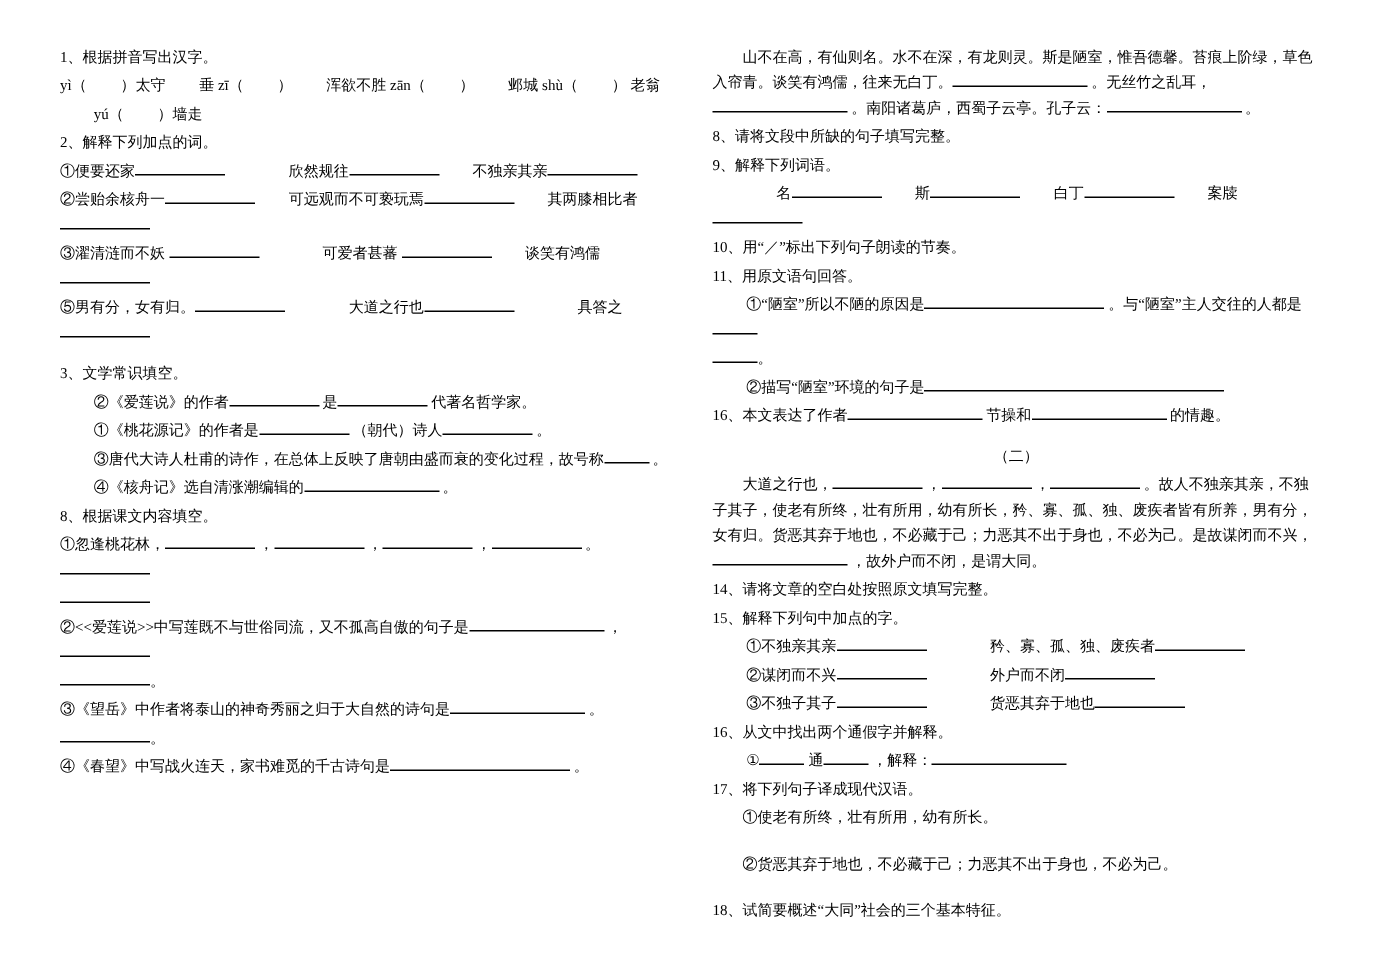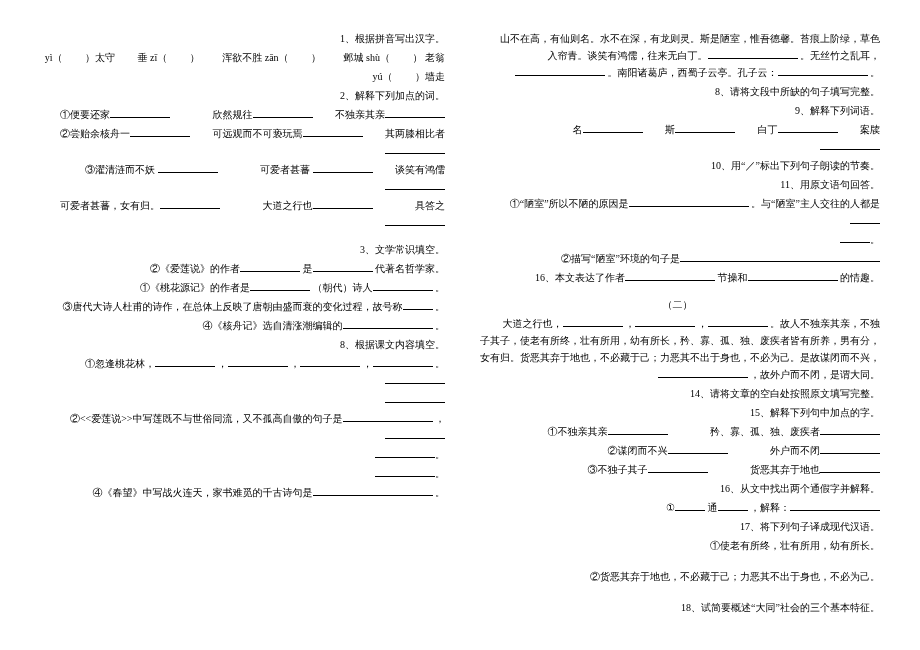--- a/index.html
+++ b/index.html
@@ -13,21 +13,21 @@
     line-height: 1.7;
     color: #000;
     background: #fff;
     display: flex;
     gap: 30px;
   }
   .col {
     flex: 1;
     min-width: 0;
   }
-  .line { margin-bottom: 2px; text-align: right; }
+  .line { margin-bottom: 2px; }
   .blank {
     display: inline-block;
     border-bottom: 1px solid #000;
     min-width: 50px;
     height: 10px;
     vertical-align: baseline;
   }
   .blank.s { min-width: 30px; }
   .blank.m { min-width: 60px; }
   .blank.l { min-width: 90px; }
@@ -69,21 +69,21 @@
     <span>②尝贻余核舟一</span><span class="blank m"></span><span class="sp"></span>
     <span>可远观而不可亵玩焉</span><span class="blank m"></span><span class="sp"></span>
     <span>其两膝相比者</span><span class="blank m"></span>
   </div>
   <div class="line">
     <span>③濯清涟而不妖</span>&nbsp;<span class="blank m"></span><span class="sp2"></span>
     <span>可爱者甚蕃</span>&nbsp;<span class="blank m"></span><span class="sp"></span>
     <span>谈笑有鸿儒</span><span class="blank m"></span>
   </div>
   <div class="line">
-    <span>可爱者甚蕃，女有归。</span><span class="blank m"></span><span class="sp2"></span>
+    <span>⑤男有分，女有归。</span><span class="blank m"></span><span class="sp2"></span>
     <span>大道之行也</span><span class="blank m"></span><span class="sp2"></span>
     <span>具答之</span><span class="blank m"></span>
   </div>
   <div class="line" style="height:6px"></div>
   <div class="line">3、文学常识填空。</div>
   <div class="line">
     <span class="sp"></span>
     <span>②《爱莲说》的作者</span><span class="blank m"></span>
     <span>是</span><span class="blank m"></span>
     <span>代著名哲学家。</span>
@@ -111,20 +111,24 @@
     <span>，</span><span class="blank m"></span>
     <span>，</span><span class="blank m"></span>
     <span>。</span><span class="blank m"></span>
   </div>
   <div class="line"><span class="blank m"></span></div>
   <div class="line">
     <span>②&lt;&lt;爱莲说&gt;&gt;中写莲既不与世俗同流，又不孤高自傲的句子是</span><span class="blank l"></span>
     <span>，</span><span class="blank m"></span>
   </div>
   <div class="line"><span class="blank m"></span><span>。</span></div>
+  <div class="line">
+    <span>③《望岳》中作者将泰山的神奇秀丽之归于大自然的诗句是</span><span class="blank l"></span>
+    <span>。</span>
+  </div>
   <div class="line"><span class="blank m"></span><span>。</span></div>
   <div class="line">
     <span>④《春望》中写战火连天，家书难觅的千古诗句是</span><span class="blank xl"></span>
     <span>。</span>
   </div>
   <div style="height:120px"></div>
 
 </div>
 
 <div class="col">

